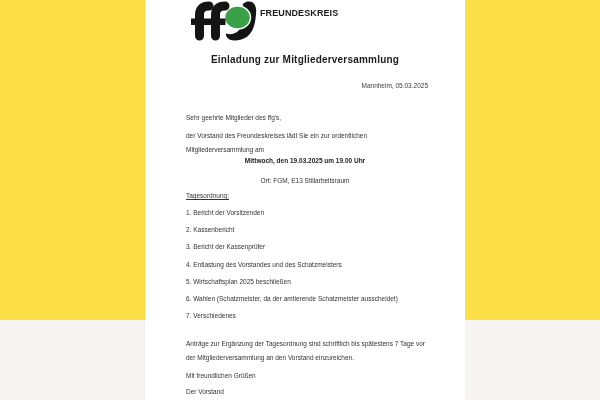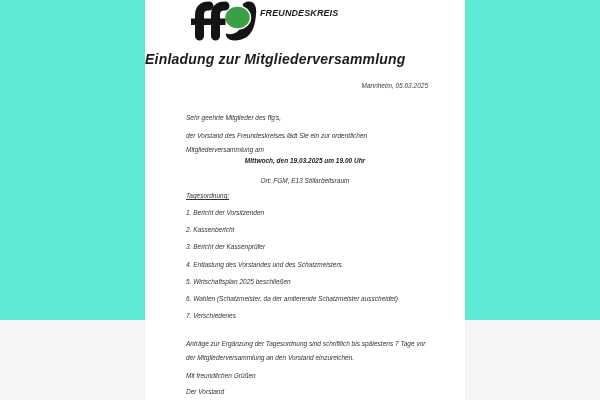--- a/index.html
+++ b/index.html
@@ -2,35 +2,35 @@
 <html><head>
 <meta charset="utf-8">
 <style>
   * { margin: 0; padding: 0; box-sizing: border-box; }
   html, body {
     width: 600px; height: 400px;
     font-family: "Liberation Sans", "DejaVu Sans", sans-serif;
     background: #f6f5f3;
     overflow: hidden;
   }
-  .stage { position: relative; width: 600px; height: 320px; background: #5eead4; font-style: italic; }
+  .stage { position: relative; width: 600px; height: 320px; background: #fde047; }
   .paper {
     position: absolute; left: 145px; top: 0; width: 320px; height: 400px;
     background: #ffffff;
     box-shadow: 0 0 2px rgba(0,0,0,0.05);
   }
   .logo-svg { position: absolute; left: 45px; top: 1px; width: 68px; height: 41px; }
   .org-name {
     position: absolute; left: 115px; top: 7px;
     font-size: 9px; font-weight: bold; color: #1c1c1c;
     line-height: 12px; white-space: nowrap; letter-spacing: 0.1px;
   }
   .title-line {
     position: absolute; left: 0; right: 0; top: 53px;
-    font-size: 14px; font-weight: bold;
+    text-align: center; font-size: 10px; font-weight: bold;
     color: #1c1c1c; line-height: 13px; white-space: nowrap; letter-spacing: 0.2px;
   }
   .date-line {
     position: absolute; right: 37px; top: 81px;
     font-size: 6.5px; color: #3a3a3a; line-height: 9px; white-space: nowrap;
   }
   .bl {
     position: absolute; left: 41px;
     font-size: 6.5px; color: #333333; line-height: 9px; white-space: nowrap;
   }

